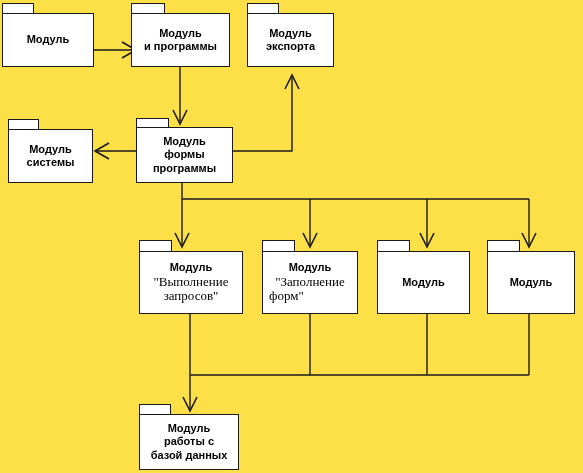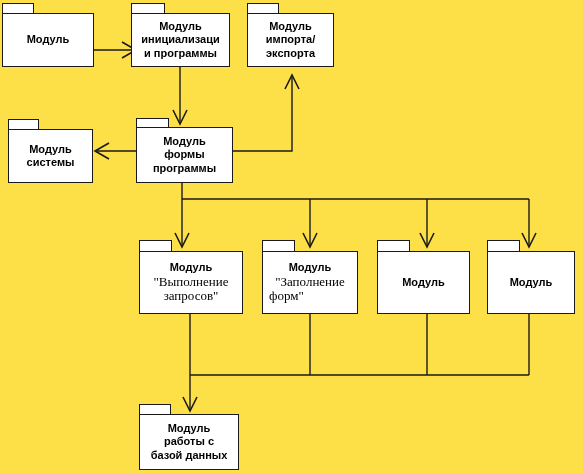--- a/index.html
+++ b/index.html
@@ -141,30 +141,28 @@
     <div class="tab" style="width:32px; height:11px;"></div>
     <div class="body" style="top:10px; width:92px; height:54px;">
       <span class="label">Модуль</span>
     </div>
   </div>
 
   <div class="node" style="left:131px; top:3px; width:99px; height:64px;">
     <div class="tab" style="width:34px; height:11px;"></div>
     <div class="body" style="top:10px; width:99px; height:54px;">
       <span class="label">Модуль</span>
-      <span class="label">инициализаци</span>
       <span class="label">и программы</span>
     </div>
   </div>
 
   <div class="node" style="left:247px; top:3px; width:87px; height:64px;">
     <div class="tab" style="width:32px; height:11px;"></div>
     <div class="body" style="top:10px; width:87px; height:54px;">
       <span class="label">Модуль</span>
-      <span class="label">импорта/</span>
       <span class="label">экспорта</span>
     </div>
   </div>
 
   <div class="node" style="left:8px; top:119px; width:85px; height:64px;">
     <div class="tab" style="width:31px; height:11px;"></div>
     <div class="body" style="top:10px; width:85px; height:54px;">
       <span class="label">Модуль</span>
       <span class="label">системы</span>
     </div>

